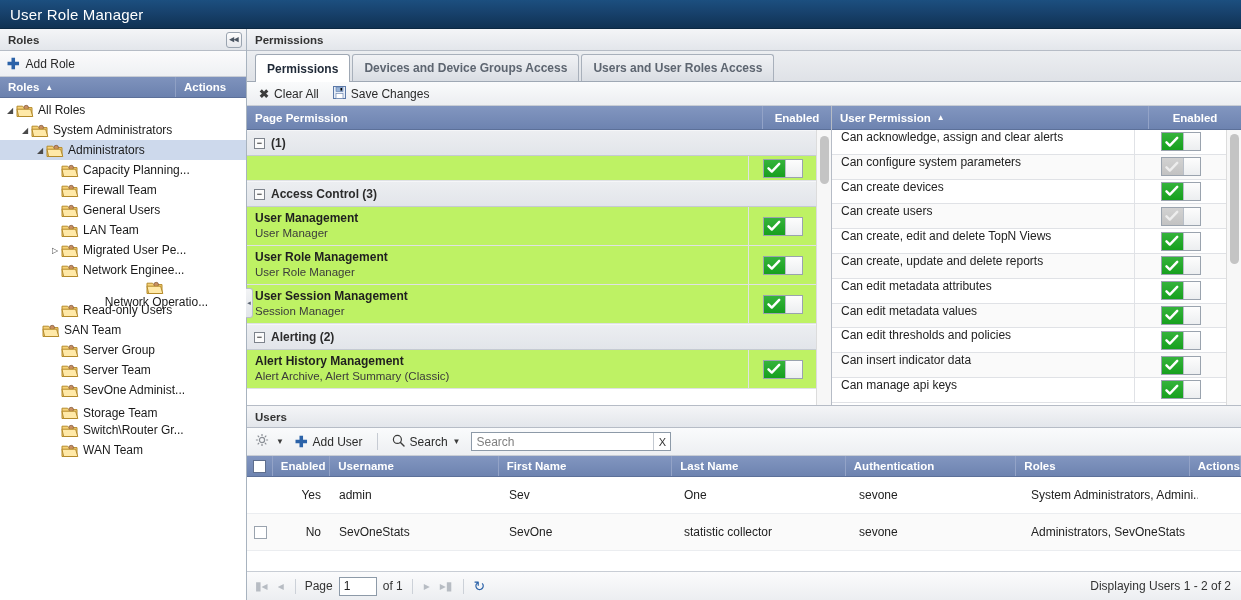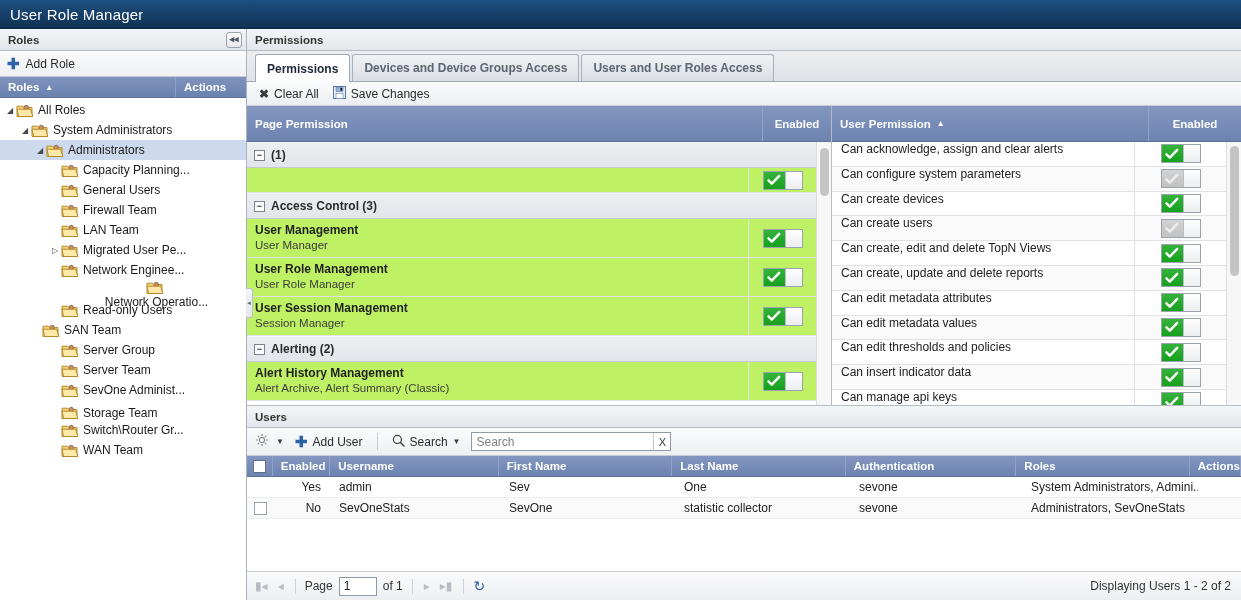--- a/index.html
+++ b/index.html
@@ -110,21 +110,21 @@
     padding-left: 8px;
     background: linear-gradient(to bottom,#fafbfc,#eceef1);
     border-bottom: 1px solid #c8cdd5;
     font-size: 12px;
   }
   .actBtn { display: flex; align-items: center; gap: 5px; cursor: pointer; padding: 0 4px; }
   .xIcon { color: #3c3c3c; font-weight: bold; font-size: 12px; }
 
   #permBody { flex: 1; display: flex; min-height: 0; }
   .gridHeader {
-    height: 36px; display: flex; align-items: center;
+    height: 24px; display: flex; align-items: center;
     background: linear-gradient(to bottom,#8296c0 0%,#6d83b0 100%);
     color: #fff; font-weight: bold; font-size: 11.5px;
     border-bottom: 1px solid #5c7099;
     flex: none;
   }
   .gridHeader .gh-main { flex: 1; padding-left: 8px; display:flex; align-items:center; gap:6px;
                          border-right: 1px solid #93a3c7; height: 100%; }
   .gridHeader .gh-en { width: 68px; text-align: center; display:flex; align-items:center; justify-content:center; height:100%; }
 
   
@@ -207,21 +207,21 @@
   #usersGridHeader {
     height: 21px; display: flex; align-items: center;
     background: linear-gradient(to bottom,#8296c0 0%,#6d83b0 100%);
     color: #fff; font-weight: bold; font-size: 11.5px;
     border-bottom: 1px solid #5c7099;
   }
   #usersGridHeader .uc { height: 100%; display: flex; align-items: center; padding-left: 8px;
                          border-right: 1px solid #93a3c7; }
   .uc-check { width: 26px; justify-content: center; padding-left: 0 !important; }
   .hdrCheck { width: 13px; height: 13px; background: #fff; border: 1px solid #5f6f8e; }
-  .usersRow { height: 21px; display: flex; align-items: center; font-size: 12px; color: #222;
+  .usersRow { height: 37px; display: flex; align-items: center; font-size: 12px; color: #222;
               border-bottom: 1px solid #ebedf0; }
   .usersRow:nth-child(even) { background: #fafafa; }
   .usersRow .uc { height: 100%; display: flex; align-items: center; padding-left: 8px; overflow: hidden;
                   white-space: nowrap; text-overflow: ellipsis; }
   .rowCheck { width: 13px; height: 13px; background: #fff; border: 1px solid #9aa3ae; }
   .cellEnabled { justify-content: flex-end; padding-right: 10px !important; padding-left: 0 !important; }
   #usersFiller { flex: 1; background: #fff; }
 
   #pagerBar {
     height: 29px; display: flex; align-items: center; justify-content: space-between;
@@ -332,33 +332,33 @@
         <div class="treeRow" style="padding-left: 49px;">
           <span class="twisty"></span>
           <span class="folderIcon">
             <svg width="18" height="15" viewBox="0 0 18 15">
               <path d="M1 3.2 L1 13.5 L16 13.5 L16 4.6 L8 4.6 L6.6 3.2 Z" fill="#f6d27a" stroke="#b58b2a" stroke-width="1"></path>
               <circle cx="10.2" cy="4.6" r="2.3" fill="#c98f62" stroke="#7d5432" stroke-width=".7"></circle>
               <path d="M6.4 10.4 q3.8 -4 7.6 0 z" fill="#6f7f93" stroke="#44506b" stroke-width=".7"></path>
               <path d="M1 6.2 L14.6 6.2 L16.8 13.5 L2.6 13.5 Z" fill="#ffe9a8" stroke="#b58b2a" stroke-width="1"></path>
             </svg>
           </span>
+          <span>Firewall Team</span>
+        </div>
+        <div class="treeRow" style="padding-left: 49px;">
+          <span class="twisty"></span>
+          <span class="folderIcon">
+            <svg width="18" height="15" viewBox="0 0 18 15">
+              <path d="M1 3.2 L1 13.5 L16 13.5 L16 4.6 L8 4.6 L6.6 3.2 Z" fill="#f6d27a" stroke="#b58b2a" stroke-width="1"></path>
+              <circle cx="10.2" cy="4.6" r="2.3" fill="#c98f62" stroke="#7d5432" stroke-width=".7"></circle>
+              <path d="M6.4 10.4 q3.8 -4 7.6 0 z" fill="#6f7f93" stroke="#44506b" stroke-width=".7"></path>
+              <path d="M1 6.2 L14.6 6.2 L16.8 13.5 L2.6 13.5 Z" fill="#ffe9a8" stroke="#b58b2a" stroke-width="1"></path>
+            </svg>
+          </span>
           <span>General Users</span>
-        </div>
-        <div class="treeRow" style="padding-left: 49px;">
-          <span class="twisty"></span>
-          <span class="folderIcon">
-            <svg width="18" height="15" viewBox="0 0 18 15">
-              <path d="M1 3.2 L1 13.5 L16 13.5 L16 4.6 L8 4.6 L6.6 3.2 Z" fill="#f6d27a" stroke="#b58b2a" stroke-width="1"></path>
-              <circle cx="10.2" cy="4.6" r="2.3" fill="#c98f62" stroke="#7d5432" stroke-width=".7"></circle>
-              <path d="M6.4 10.4 q3.8 -4 7.6 0 z" fill="#6f7f93" stroke="#44506b" stroke-width=".7"></path>
-              <path d="M1 6.2 L14.6 6.2 L16.8 13.5 L2.6 13.5 Z" fill="#ffe9a8" stroke="#b58b2a" stroke-width="1"></path>
-            </svg>
-          </span>
-          <span>Firewall Team</span>
         </div>
         <div class="treeRow" style="padding-left: 49px;">
           <span class="twisty"></span>
           <span class="folderIcon">
             <svg width="18" height="15" viewBox="0 0 18 15">
               <path d="M1 3.2 L1 13.5 L16 13.5 L16 4.6 L8 4.6 L6.6 3.2 Z" fill="#f6d27a" stroke="#b58b2a" stroke-width="1"></path>
               <circle cx="10.2" cy="4.6" r="2.3" fill="#c98f62" stroke="#7d5432" stroke-width=".7"></circle>
               <path d="M6.4 10.4 q3.8 -4 7.6 0 z" fill="#6f7f93" stroke="#44506b" stroke-width=".7"></path>
               <path d="M1 6.2 L14.6 6.2 L16.8 13.5 L2.6 13.5 Z" fill="#ffe9a8" stroke="#b58b2a" stroke-width="1"></path>
             </svg>

